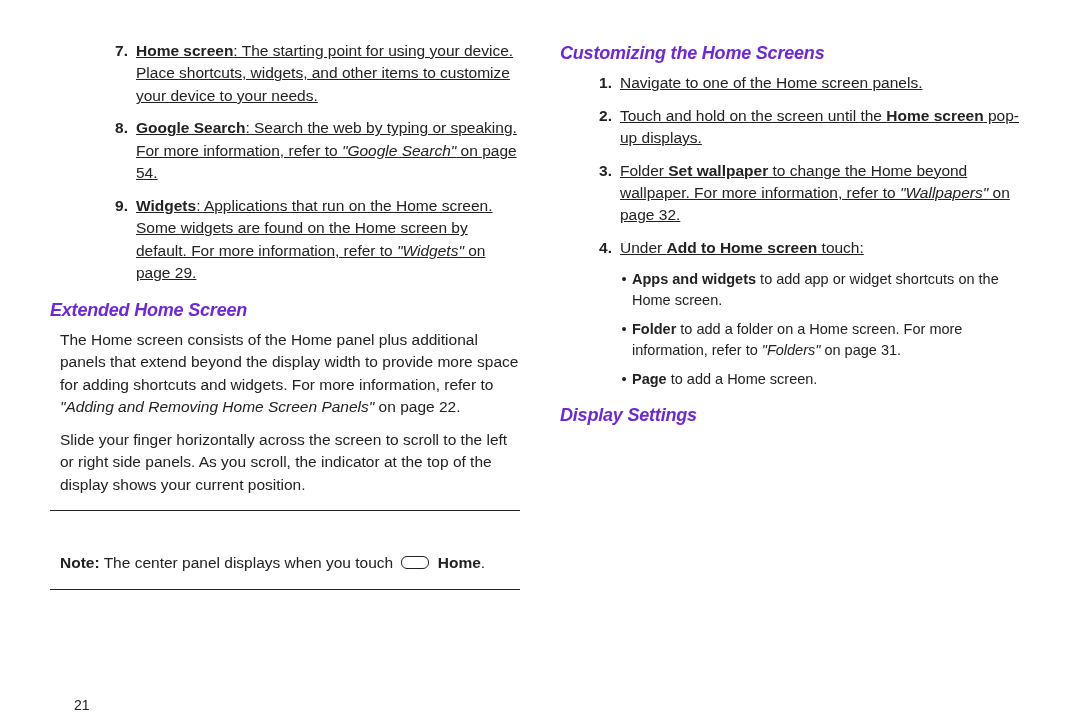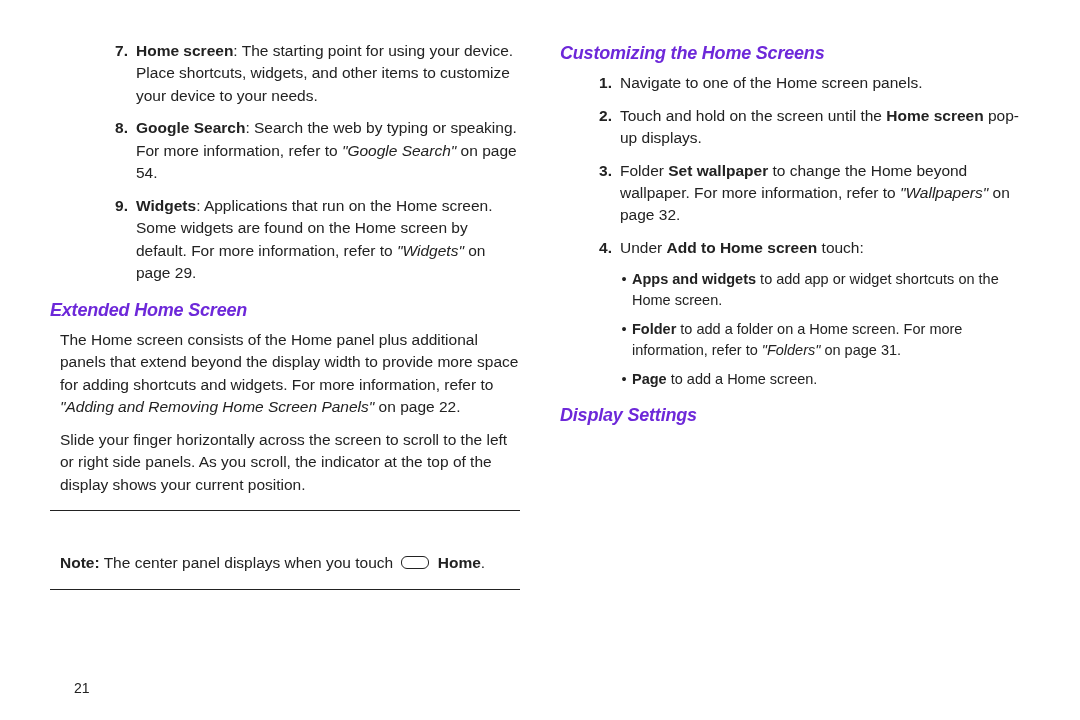--- a/index.html
+++ b/index.html
@@ -27,21 +27,21 @@
     display: flex;
     margin-bottom: 10px;
   }
   .ol-num {
     width: 32px;
     flex-shrink: 0;
     font-weight: bold;
     text-align: right;
     padding-right: 8px;
   }
-  .ol-body { flex: 1; }
+  .ol-body { flex: 1; text-decoration: underline; }
   .ol-wrap-left { padding-left: 46px; }
   .ol-wrap-right { padding-left: 20px; }
   .bold { font-weight: bold; }
   .ital { font-style: italic; }
   .h3 {
     color: #6d28d9;
     font-weight: 800;
     font-style: italic;
     font-size: 18px;
     margin: 12px 0 6px 0;
@@ -60,21 +60,21 @@
     width: 26px;
     height: 11px;
     border: 1.2px solid #222;
     border-radius: 6px;
     vertical-align: -1px;
     margin: 0 4px;
   }
   .page-num {
     position: absolute;
     left: 74px;
-    top: 680px;
+    top: 697px;
     font-size: 14px;
   }
   .bullet-item {
     display: flex;
     margin-bottom: 8px;
     font-size: 14.5px;
   }
   .bullet-dot {
     width: 16px;
     flex-shrink: 0;

